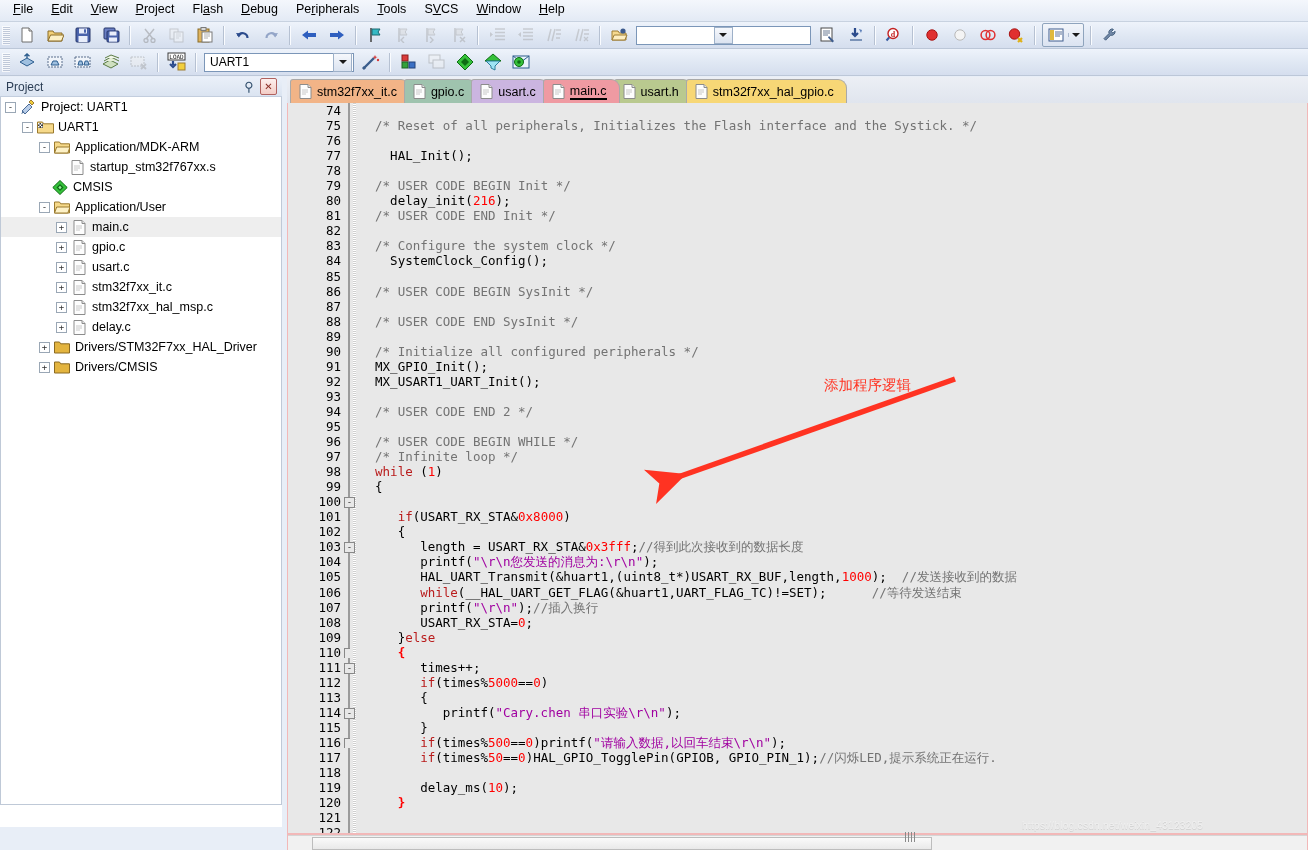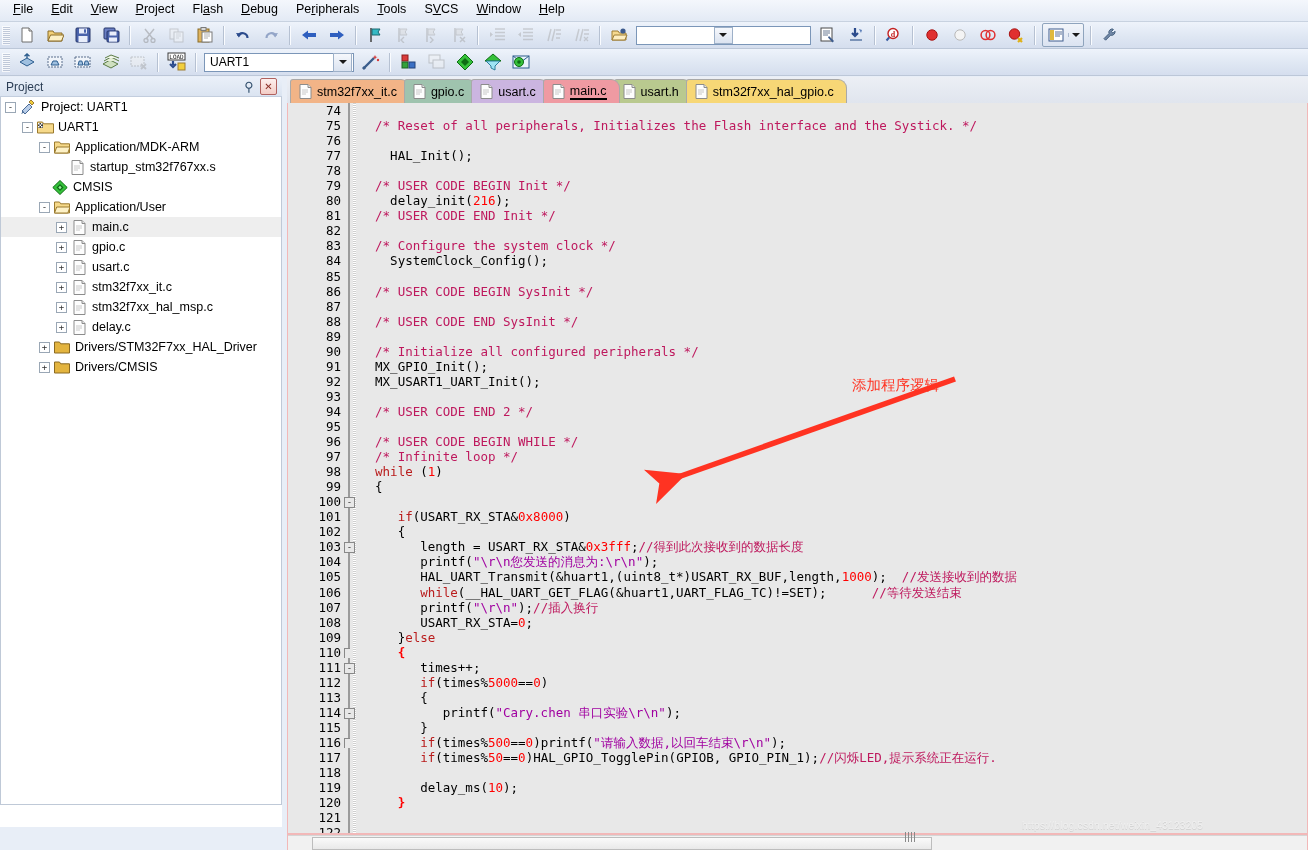--- a/index.html
+++ b/index.html
@@ -133,21 +133,21 @@
     text-align:right;box-sizing:border-box;padding-right:5px;
   }
   .gutline{height:15.05px;line-height:15.05px;color:#000;font-size:12.5px;}
   .vbar{position:absolute;left:60px;top:0;width:2px;height:730px;background:#9b9b9b;}
   .vbar2{position:absolute;left:65px;top:0;width:3px;height:730px;
     background:repeating-linear-gradient(to bottom,#cfcfcf 0 1px,#ffffff 1px 2px);}
   .codelines{position:absolute;left:72px;top:0;width:947px;height:730px;}
   .cline{height:15.05px;line-height:15.05px;white-space:pre;color:#000;}
   .k{color:#b91c1c;}      
   .n{color:#ff0000;}      
-  .c{color:#be185d;}      
+  .c{color:#737373;}      
   .s{color:#a000a0;}      
   .b{color:#ff0000;font-weight:bold;} 
   .fold{
     position:absolute;left:56px;width:9px;height:9px;border:1px solid #888;background:#e8e8e8;
     font-family:"DejaVu Sans Mono",monospace;font-size:9px;line-height:8px;text-align:center;color:#333;
   }
 
   .annot{
     position:absolute;color:#ff3322;font-family:"DejaVu Sans","Liberation Sans",sans-serif;
     font-size:14.5px;white-space:nowrap;
@@ -870,21 +870,21 @@
         </div>
 
       <svg style="position:absolute;left:0;top:0;width:1019px;height:730px;pointer-events:none;">
         <defs>
           <marker id="ahead" markerWidth="7" markerHeight="7" refX="1.6" refY="3.3" orient="auto">
             <path d="M7,0 L0,3.3 L7,6.6 L5.2,3.3 z" fill="#ff3322"></path>
           </marker>
         </defs>
         <line id="annot-line" x1="667" y1="276" x2="390" y2="374" stroke="#ff3322" stroke-width="5.5" marker-end="url(#ahead)"></line>
       </svg>
-      <div class="annot" style="left:564px;top:273px;">添加程序逻辑</div>
+      <div class="annot" style="left:536px;top:273px;">添加程序逻辑</div>
     </div>
 
     <div class="ed-hscroll">
       <div class="ethumb"></div>
     </div>
   </div>
 
   <div class="grip3"></div>
   <div class="watermark" id="watermark">https://blog.csdn.net/weixin_43123205</div>
 </div>

